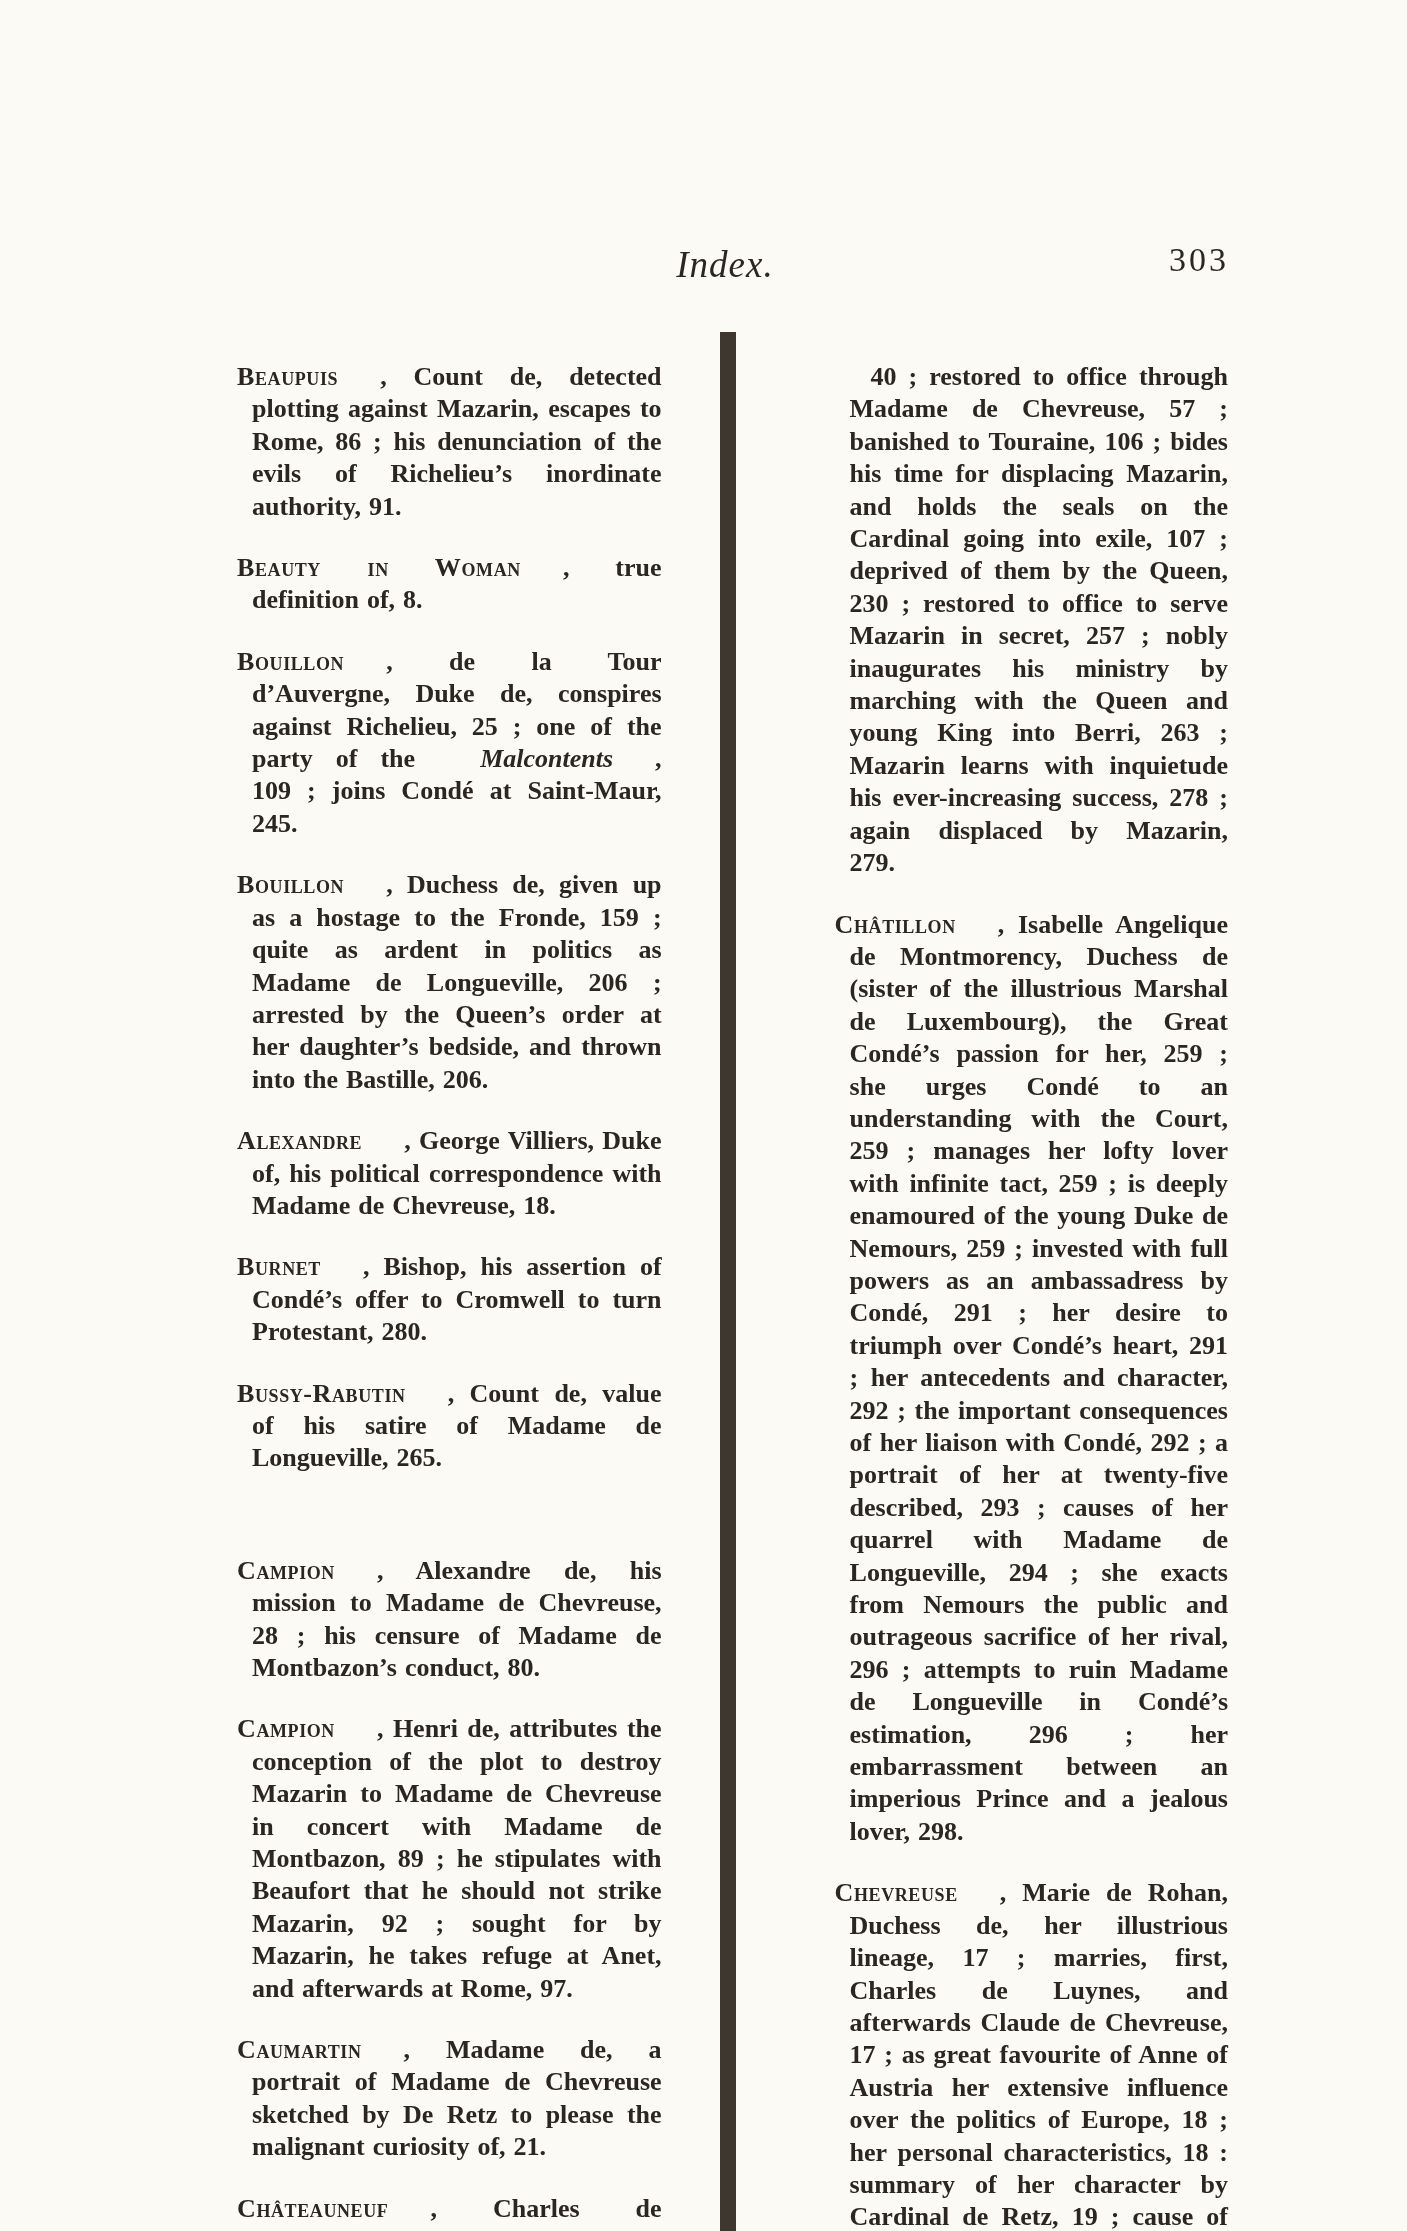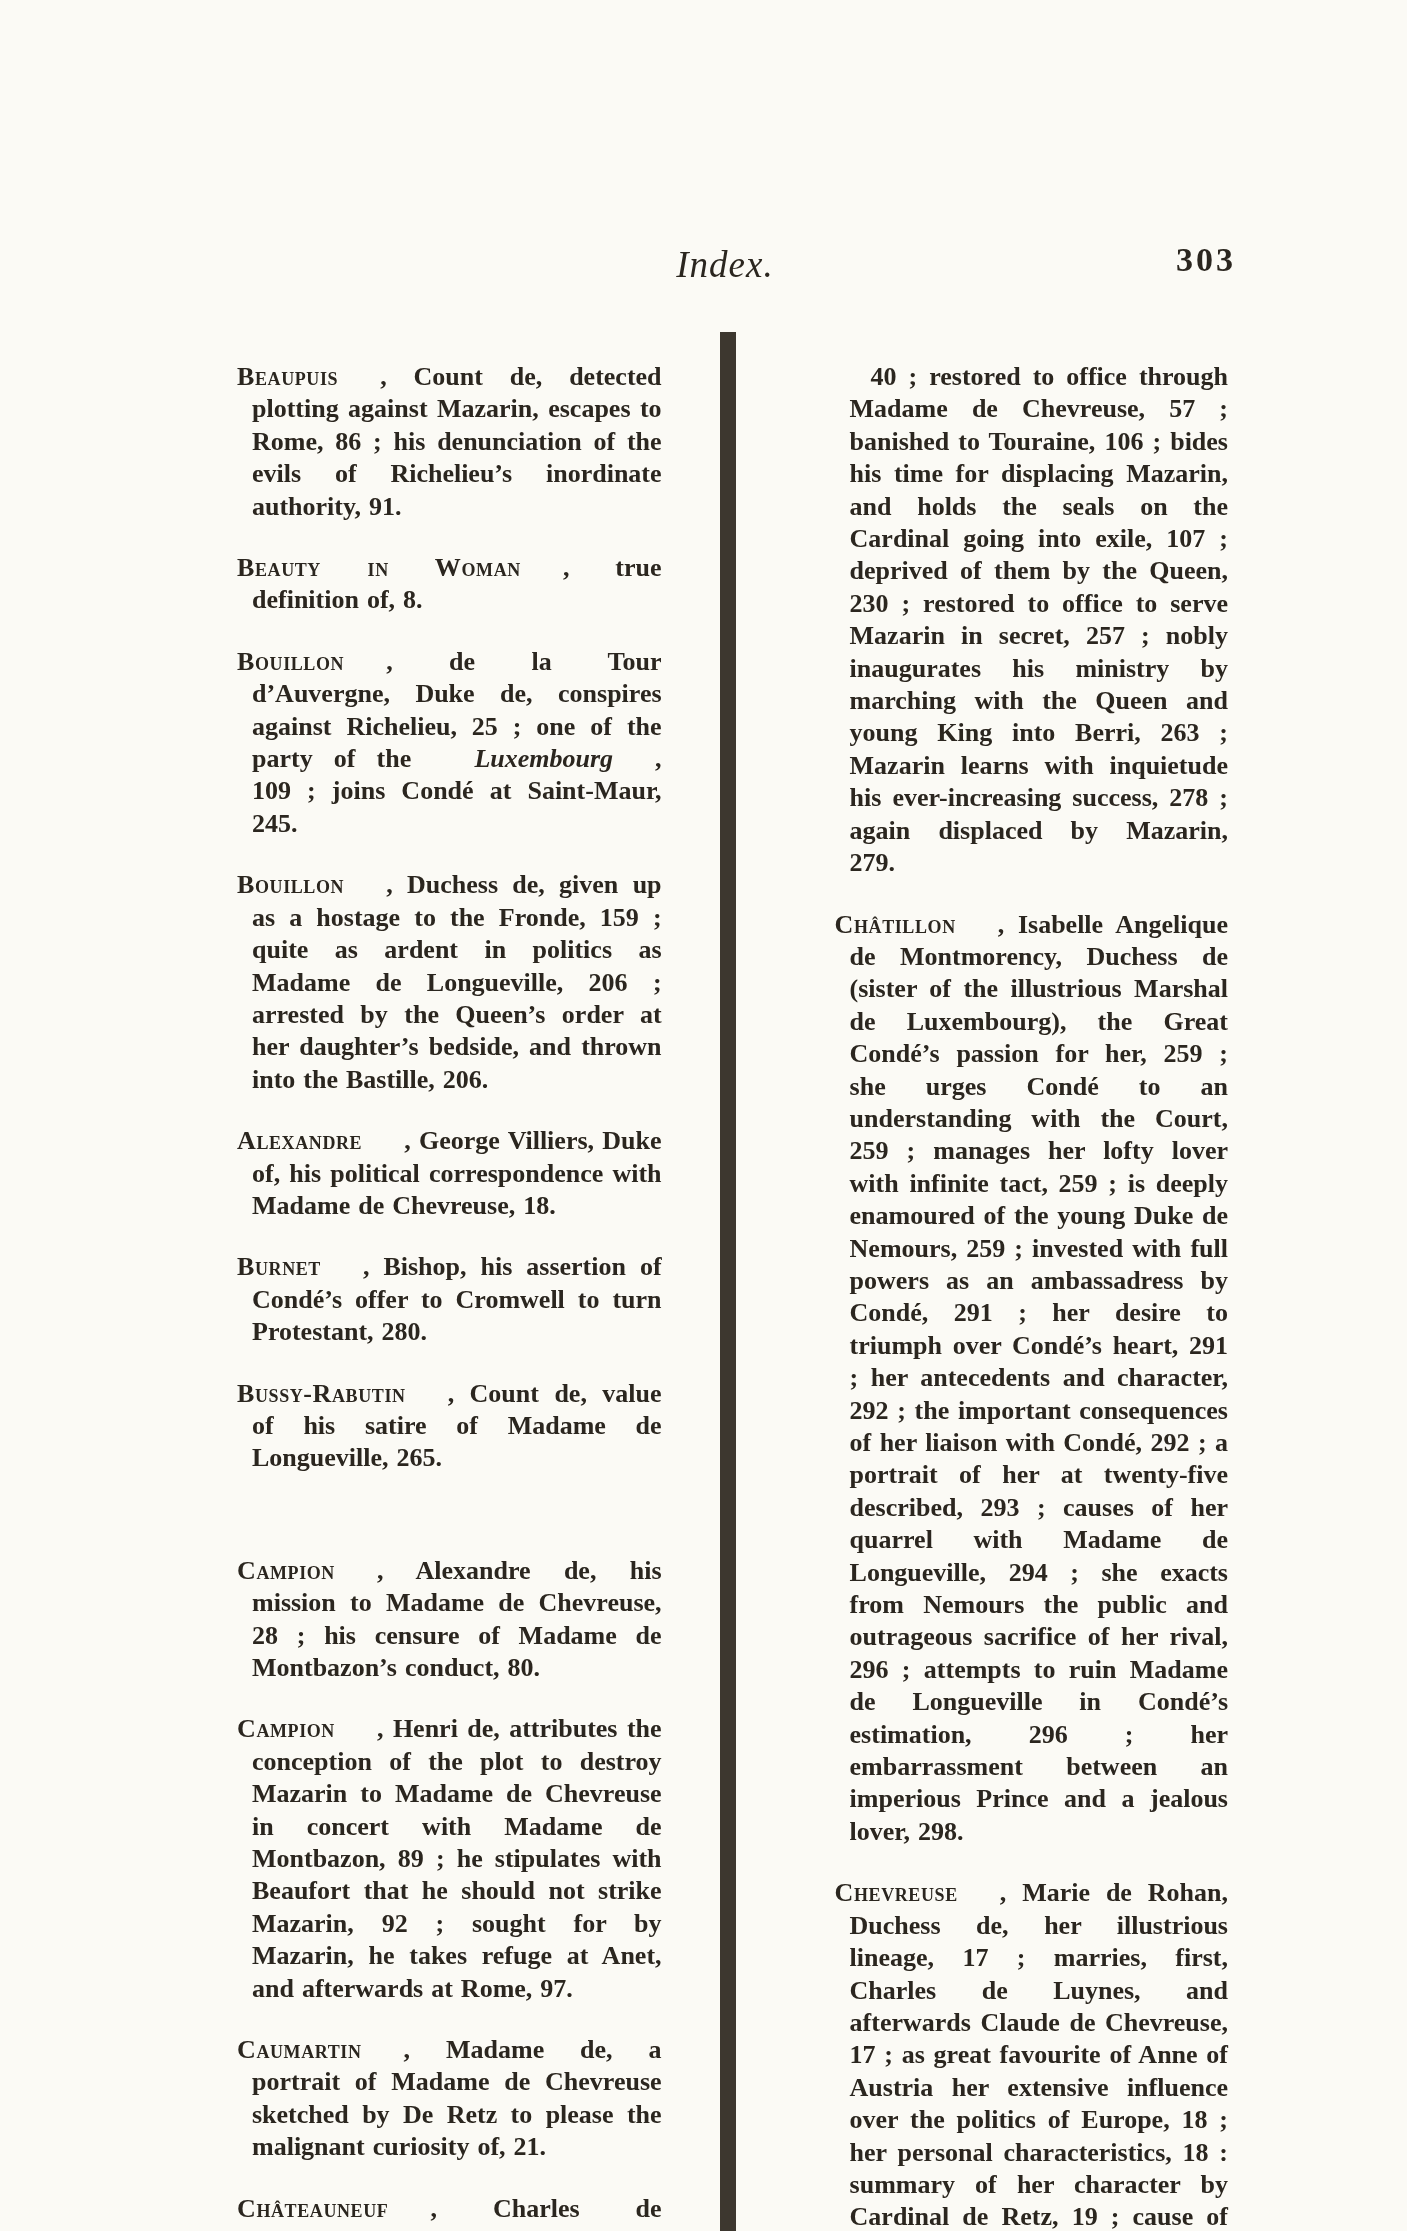--- a/index.html
+++ b/index.html
@@ -25,26 +25,25 @@
   }
   .header-title {
     text-align: center;
     font-style: italic;
     font-size: 37px;
     letter-spacing: 1px;
     color: #2b261f;
   }
   .page-number {
     position: absolute;
-    right: 19px;
+    right: 26px;
     top: 6px;
     font-size: 34px;
     letter-spacing: 3px;
     color: #2b261f;
-    font-weight: bold;
   }
   .columns {
     position: absolute;
     top: 243px;
     left: 106px;
     width: 1104px;
     display: flex;
     align-items: stretch;
   }
   .column {
@@ -76,21 +75,21 @@
 
   <div class="page-header">
     <div class="header-title">Index.</div>
     <div class="page-number">303</div>
   </div>
 
   <div class="columns">
     <div class="column left">
         <p class="entry"><span class="term">Beaupuis</span><span>, Count de, detected plotting against Mazarin, escapes to Rome, 86 ; his denunciation of the evils of Richelieu’s inordinate authority, 91.</span></p>
         <p class="entry"><span class="term">Beauty in Woman</span><span>, true definition of, 8.</span></p>
-        <p class="entry"><span class="term">Bouillon</span><span>, de la Tour d’Auvergne, Duke de, conspires against Richelieu, 25 ; one of the party of the </span><span class="italic">Luxembourg</span><span>, 109 ; joins Condé at Saint-Maur, 245.</span></p>
+        <p class="entry"><span class="term">Bouillon</span><span>, de la Tour d’Auvergne, Duke de, conspires against Richelieu, 25 ; one of the party of the </span><span class="italic">Malcontents</span><span>, 109 ; joins Condé at Saint-Maur, 245.</span></p>
         <p class="entry"><span class="term">Bouillon</span><span>, Duchess de, given up as a hostage to the Fronde, 159 ; quite as ardent in politics as Madame de Longueville, 206 ; arrested by the Queen’s order at her daughter’s bedside, and thrown into the Bastille, 206.</span></p>
         <p class="entry"><span class="term">Alexandre</span><span>, George Villiers, Duke of, his political correspondence with Madame de Chevreuse, 18.</span></p>
         <p class="entry"><span class="term">Burnet</span><span>, Bishop, his assertion of Condé’s offer to Cromwell to turn Protestant, 280.</span></p>
         <p class="entry"><span class="term">Bussy-Rabutin</span><span>, Count de, value of his satire of Madame de Longueville, 265.</span></p>
         <p class="entry section-break"><span class="term">Campion</span><span>, Alexandre de, his mission to Madame de Chevreuse, 28 ; his censure of Madame de Montbazon’s conduct, 80.</span></p>
         <p class="entry"><span class="term">Campion</span><span>, Henri de, attributes the conception of the plot to destroy Mazarin to Madame de Chevreuse in concert with Madame de Montbazon, 89 ; he stipulates with Beaufort that he should not strike Mazarin, 92 ; sought for by Mazarin, he takes refuge at Anet, and afterwards at Rome, 97.</span></p>
         <p class="entry"><span class="term">Caumartin</span><span>, Madame de, a portrait of Madame de Chevreuse sketched by De Retz to please the malignant curiosity of, 21.</span></p>
         <p class="entry"><span class="term">Châteauneuf</span><span>, Charles de l’Aubépine, Marquis de, released from an imprisonment of ten years, 34 ; why detested by the Princess de Condé,</span></p>
       </div>
     <div class="col-divider"></div>

